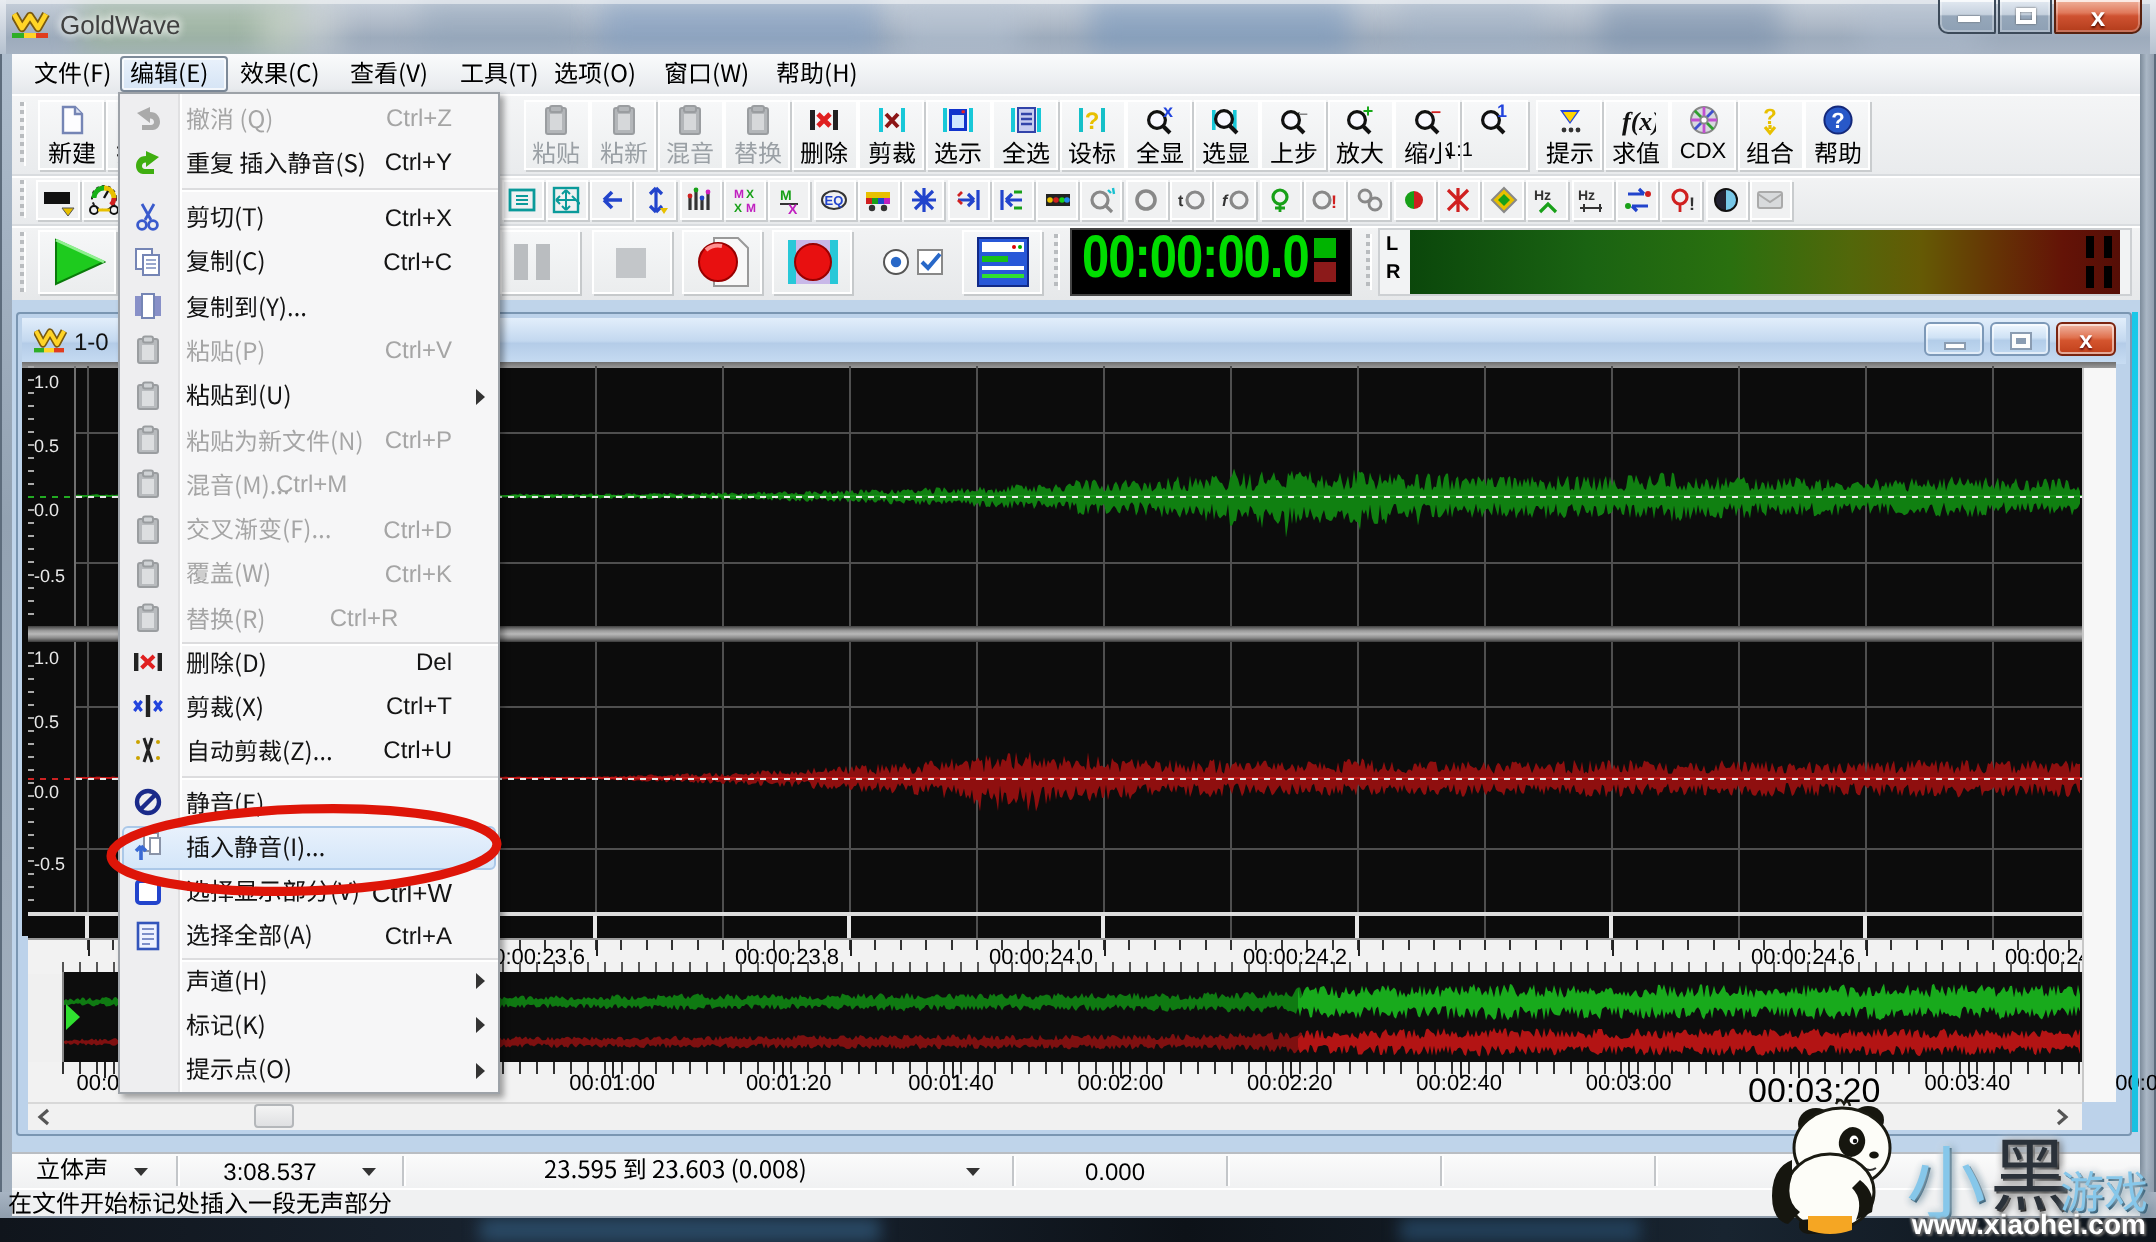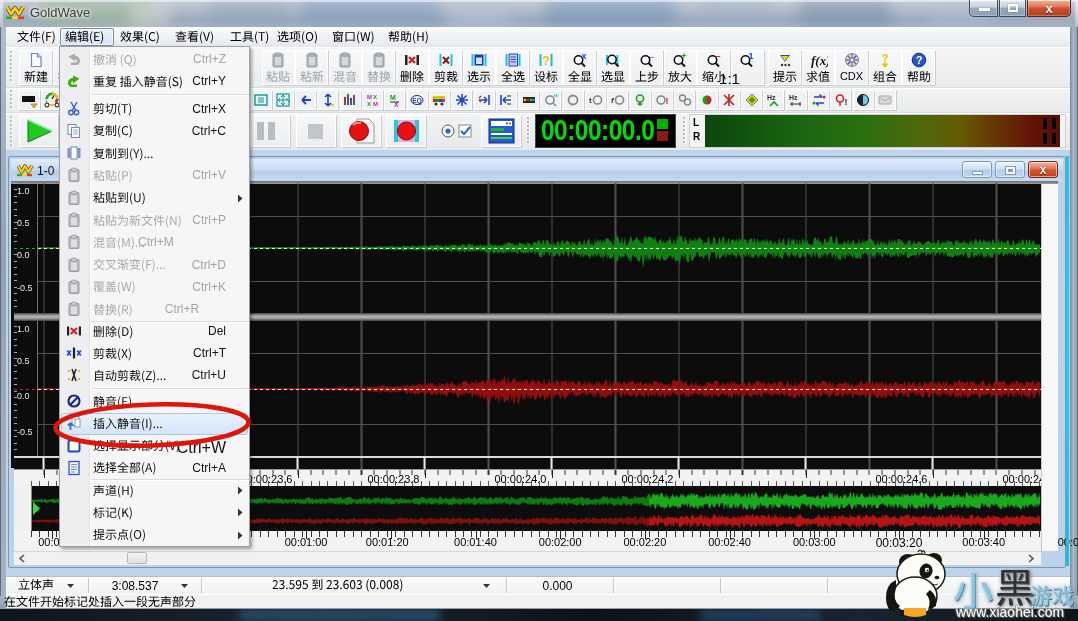--- a/index.html
+++ b/index.html
@@ -211,21 +211,21 @@
   </svg>
 <svg style="position:absolute;left:701.5px;top:69.0px;overflow:visible;" width="26" height="16" viewBox="0 -12 26 16">
     <path d="M0.5 -0.6 0.7 0.2C1.8 -0.2 3 -0.7 4.3 -1.2L4.1 -1.9C2.8 -1.4 1.4 -0.9 0.5 -0.6ZM0.8 -5.1C0.9 -5.1 1.2 -5.2 2.5 -5.4C2 -4.6 1.6 -4 1.4 -3.7C1.1 -3.3 0.8 -3 0.6 -3C0.7 -2.7 0.8 -2.4 0.8 -2.2C1 -2.3 1.4 -2.4 3.8 -3L3.8 -3.5V-3.8L2 -3.4C2.8 -4.5 3.6 -5.7 4.3 -7L3.6 -7.4C3.4 -7 3.2 -6.6 3 -6.2L1.6 -6C2.3 -7.1 3 -8.4 3.5 -9.7L2.7 -10C2.3 -8.6 1.4 -7 1.1 -6.6C0.9 -6.2 0.7 -5.9 0.5 -5.9C0.6 -5.7 0.7 -5.3 0.8 -5.1ZM5.7 -7.3C5.4 -6.1 4.7 -4.5 3.8 -3.5C3.9 -3.3 4.2 -3.1 4.3 -2.9C4.5 -3.2 4.8 -3.5 5 -3.9V1H5.8V-5.4C6.1 -6 6.3 -6.6 6.5 -7.1ZM6.7 -4.8V0.9H7.5V0.4H10.2V0.9H11.1V-4.8H8.9L9.2 -6.1H11.2V-6.8H6.6V-6.1H8.3C8.3 -5.7 8.2 -5.2 8.1 -4.8ZM7.1 -9.9C7.2 -9.6 7.4 -9.2 7.6 -8.9H4.4V-7H5.3V-8.2H10.5V-7.1H11.4V-8.9H8.5C8.3 -9.3 8.1 -9.7 7.8 -10.1ZM7.5 -1.9H10.2V-0.3H7.5ZM7.5 -2.7V-4.1H10.2V-2.7Z M17.6 -9.9V-0.3C17.6 -0 17.5 0 17.2 0C17 0 16.1 0.1 15.2 0C15.4 0.3 15.6 0.7 15.6 1C16.7 1 17.5 0.9 17.9 0.8C18.4 0.6 18.5 0.4 18.5 -0.3V-9.9ZM20.5 -6.9C21.5 -5.1 22.5 -2.9 22.7 -1.5L23.7 -1.8C23.4 -3.3 22.4 -5.5 21.3 -7.2ZM14.4 -7.1C14.1 -5.5 13.5 -3.4 12.4 -2.1C12.6 -2 13 -1.8 13.2 -1.7C14.3 -3 15 -5.2 15.4 -6.9Z" fill="#000"></path>
   </svg>
 <div style="position:absolute;left:730.5px;top:50px;width:33px;height:35px;background:linear-gradient(180deg,#f7f8f9,#eceeef);border:1px solid #fff;box-shadow:1px 1px 0 #c9ccce"></div>
 <svg style="position:absolute;left:739.0px;top:52px" width="16" height="16" viewBox="0 0 16 16">
     <circle cx="6.5" cy="8" r="4.2" fill="#f8f8ff" stroke="#111" stroke-width="1.6"></circle>
     <path d="M9.5 11 L13 14.5" stroke="#111" stroke-width="2"></path>
     <text x="12" y="6.5" font-size="9" font-weight="bold" fill="#2244dd" text-anchor="middle" font-family="Liberation Sans">1</text>
   </svg>
-<div class="t" style="left:711px;top:70px;width:37px;text-align:center;font-size:15px;color:#000">1:1</div>
+<div class="t" style="left:711px;top:70px;width:37px;text-align:center;font-size:10px;color:#000">1:1</div>
 <div style="position:absolute;left:768px;top:50px;width:33px;height:35px;background:linear-gradient(180deg,#f7f8f9,#eceeef);border:1px solid #fff;box-shadow:1px 1px 0 #c9ccce"></div>
 <svg style="position:absolute;left:776.5px;top:52px" width="16" height="16" viewBox="0 0 16 16">
     <path d="M3 3 h10 l-5 7 z" fill="#2244dd"></path>
     <path d="M4.5 4 h7 l-3.5 5 z" fill="#ffd400"></path>
     <circle cx="5" cy="13" r="1.2" fill="#333"></circle>
     <circle cx="8.5" cy="13" r="1.2" fill="#333"></circle>
     <circle cx="12" cy="13" r="1.2" fill="#333"></circle>
   </svg>
 <svg style="position:absolute;left:772.5px;top:69.0px;overflow:visible;" width="26" height="16" viewBox="0 -12 26 16">
     <path d="M5.7 -7.4H9.7V-6.5H5.7ZM5.7 -9H9.7V-8.1H5.7ZM4.9 -9.7V-5.8H10.6V-9.7ZM5.1 -3.6C5 -1.8 4.4 -0.4 3.3 0.4C3.5 0.5 3.9 0.8 4 1C4.7 0.4 5.1 -0.3 5.5 -1.2C6.3 0.4 7.5 0.8 9.3 0.8H11.4C11.4 0.5 11.5 0.2 11.7 -0C11.2 -0 9.6 -0 9.3 -0C8.9 -0 8.5 -0 8.2 -0.1V-2H10.7V-2.7H8.2V-4.1H11.3V-4.9H4.4V-4.1H7.3V-0.3C6.6 -0.6 6.1 -1.2 5.7 -2.2C5.8 -2.6 5.9 -3 6 -3.5ZM2 -10.1V-7.7H0.5V-6.8H2V-4.2C1.4 -4 0.8 -3.8 0.3 -3.7L0.6 -2.8L2 -3.3V-0.2C2 0 1.9 0 1.8 0C1.6 0.1 1.2 0.1 0.6 0C0.7 0.3 0.9 0.7 0.9 0.9C1.6 0.9 2.1 0.9 2.4 0.7C2.7 0.6 2.8 0.3 2.8 -0.2V-3.6L4.1 -4L4 -4.8L2.8 -4.4V-6.8H4.1V-7.7H2.8V-10.1Z M14.8 -4.2C14.3 -2.9 13.4 -1.5 12.4 -0.7C12.6 -0.6 13.1 -0.3 13.2 -0.1C14.2 -1.1 15.1 -2.5 15.7 -4ZM20.2 -3.8C21.1 -2.7 22 -1.1 22.3 -0.1L23.2 -0.5C22.8 -1.5 21.9 -3.1 21 -4.2ZM13.8 -9.2V-8.3H22.2V-9.2ZM12.7 -6.3V-5.4H17.5V-0.2C17.5 -0 17.5 0 17.2 0C17 0 16.2 0 15.4 0C15.6 0.3 15.7 0.7 15.7 0.9C16.8 0.9 17.5 0.9 17.9 0.8C18.4 0.6 18.5 0.4 18.5 -0.2V-5.4H23.3V-6.3Z" fill="#000"></path>
@@ -577,33 +577,33 @@
     <polygon points="649,33.3 650,32.2 651,31.3 652,33.2 653,29.6 654,29.1 655,31.9 656,30.0 657,33.6 658,29.6 659,29.0 660,33.2 661,28.9 662,32.9 663,33.4 664,31.9 665,32.1 666,32.8 667,30.0 668,30.8 669,30.7 670,32.0 671,31.6 672,31.5 673,31.2 674,31.4 675,33.1 676,30.3 677,32.1 678,32.6 679,33.5 680,30.1 681,31.1 682,29.2 683,30.9 684,32.4 685,29.9 686,29.2 687,30.5 688,30.2 689,32.3 690,33.4 691,30.5 692,29.5 693,28.5 694,31.2 695,31.9 696,31.6 697,29.8 698,32.4 699,30.4 700,28.7 701,29.2 702,28.4 703,33.5 704,29.7 705,29.4 706,32.9 707,28.4 708,32.3 709,31.1 710,33.5 711,32.1 712,32.8 713,28.7 714,28.2 715,29.4 716,30.3 717,30.7 718,32.5 719,28.1 720,31.7 721,30.7 722,28.0 723,31.4 724,30.6 725,32.5 726,29.4 727,31.3 728,29.9 729,32.7 730,32.3 731,32.9 732,32.2 733,31.6 734,28.9 735,32.5 736,30.7 737,32.7 738,29.1 739,32.0 740,31.7 741,29.5 742,30.8 743,28.9 744,32.9 745,28.8 746,30.1 747,27.7 748,30.3 749,30.6 750,28.2 751,31.1 752,28.4 753,28.1 754,32.8 755,29.9 756,29.2 757,30.0 758,30.1 759,30.3 760,33.0 761,28.6 762,29.6 763,29.6 764,29.5 765,29.9 766,31.1 767,32.4 768,28.2 769,28.7 770,31.2 771,33.0 772,27.9 773,32.5 774,31.0 775,28.0 776,29.9 777,30.4 778,32.8 779,29.4 780,32.8 781,28.8 782,32.7 783,29.8 784,31.2 785,32.7 786,29.4 787,32.4 788,32.3 789,29.5 790,30.5 791,30.7 792,31.1 793,33.3 794,31.3 795,31.2 796,33.2 797,28.4 798,31.1 799,28.5 800,28.5 801,28.5 802,31.8 803,30.9 804,32.1 805,33.1 806,32.1 807,33.2 808,31.4 809,32.3 810,33.2 811,33.5 812,33.1 813,33.1 814,33.0 815,32.4 816,30.0 817,32.3 818,28.7 819,28.3 820,31.1 821,32.4 822,31.2 823,32.3 824,29.4 825,30.0 826,32.6 827,30.1 828,29.1 829,32.6 830,33.4 831,32.9 832,28.7 833,32.8 834,29.4 835,30.8 836,29.0 837,33.4 838,30.4 839,30.0 840,30.7 841,30.2 842,28.9 843,28.9 844,31.0 845,31.6 846,30.8 847,31.7 848,31.1 849,33.0 850,28.1 851,30.1 852,31.2 853,29.8 854,31.8 855,30.5 856,32.1 857,29.7 858,29.2 859,29.4 860,28.4 861,32.6 862,32.4 863,29.5 864,32.3 865,29.5 866,28.4 867,28.4 868,30.5 869,31.3 870,30.0 871,31.8 872,29.3 873,28.4 874,30.7 875,28.9 876,31.6 877,31.6 878,32.0 879,31.5 880,30.9 881,32.3 882,28.8 883,29.1 884,32.6 885,28.3 886,29.3 887,29.3 888,30.0 889,31.1 890,32.3 891,31.7 892,31.6 893,30.1 894,31.3 895,29.0 896,32.5 897,32.4 898,31.9 899,33.3 900,31.2 901,28.6 902,31.0 903,30.2 904,30.4 905,29.5 906,29.2 907,28.2 908,29.5 909,28.3 910,31.4 911,32.5 912,30.7 913,29.8 914,30.2 915,30.7 916,31.2 917,30.2 918,32.2 919,29.6 920,33.3 921,31.1 922,30.6 923,30.2 924,30.6 925,28.2 926,32.3 927,29.0 928,32.6 929,29.9 930,30.4 931,29.5 932,31.5 933,32.2 934,29.9 935,31.1 936,32.9 937,28.5 938,32.1 939,28.3 940,30.6 941,32.3 942,29.0 943,28.2 944,32.5 945,31.6 946,31.2 947,29.8 948,29.9 949,32.3 950,29.2 951,28.6 952,28.5 953,32.0 954,30.5 955,28.3 956,33.1 957,29.9 958,29.4 959,28.7 960,32.4 961,33.0 962,29.0 963,31.9 964,31.0 965,33.1 966,32.6 967,31.9 968,33.0 969,31.8 970,29.2 971,29.1 972,28.2 973,29.7 974,33.2 975,30.5 976,31.8 977,30.1 978,28.7 979,31.2 980,32.1 981,30.6 982,32.6 983,31.8 984,33.2 985,30.0 986,32.7 987,31.2 988,28.5 989,30.1 990,31.8 991,30.1 992,32.5 993,29.3 994,29.2 995,30.9 996,29.7 997,31.5 998,29.9 999,31.7 1000,31.7 1001,33.4 1002,29.7 1003,33.4 1004,30.1 1005,32.4 1006,29.3 1007,30.0 1008,30.5 1009,31.5 1010,31.7 1011,29.3 1012,33.4 1013,29.2 1014,32.5 1015,31.4 1016,30.3 1017,29.5 1018,30.7 1019,32.3 1020,32.4 1021,29.0 1022,29.7 1023,29.3 1024,30.3 1025,30.4 1026,30.3 1027,31.6 1028,30.8 1029,30.9 1030,29.3 1031,31.0 1032,30.9 1033,31.0 1034,30.8 1035,31.5 1036,33.1 1037,30.2 1038,28.7 1039,31.9 1040,28.5 1040,41.0 1039,37.8 1038,37.5 1037,36.5 1036,38.4 1035,37.1 1034,37.6 1033,36.6 1032,38.3 1031,38.8 1030,38.9 1029,38.2 1028,38.7 1027,37.9 1026,37.7 1025,41.0 1024,39.7 1023,38.0 1022,38.3 1021,37.6 1020,41.2 1019,37.8 1018,41.6 1017,40.9 1016,37.2 1015,39.4 1014,36.8 1013,39.6 1012,37.6 1011,38.1 1010,36.9 1009,37.7 1008,38.2 1007,40.0 1006,39.1 1005,41.1 1004,38.3 1003,38.9 1002,38.8 1001,36.5 1000,38.9 999,37.8 998,37.5 997,41.1 996,38.5 995,41.1 994,37.6 993,39.9 992,40.9 991,37.9 990,41.4 989,37.1 988,39.8 987,41.4 986,40.6 985,41.7 984,39.8 983,41.8 982,37.1 981,41.5 980,37.4 979,39.9 978,36.6 977,37.2 976,40.5 975,37.5 974,40.1 973,37.3 972,37.9 971,41.8 970,39.2 969,38.0 968,38.4 967,39.6 966,37.4 965,40.0 964,37.2 963,40.5 962,37.3 961,40.1 960,42.0 959,41.9 958,40.9 957,38.5 956,39.0 955,37.1 954,41.2 953,37.1 952,40.4 951,41.8 950,38.7 949,37.4 948,37.0 947,41.2 946,41.4 945,39.5 944,38.7 943,39.5 942,39.8 941,40.3 940,42.2 939,38.3 938,40.9 937,40.7 936,41.0 935,37.8 934,41.3 933,41.7 932,37.4 931,37.1 930,39.9 929,38.9 928,39.7 927,37.7 926,40.0 925,41.0 924,38.6 923,38.1 922,41.0 921,36.9 920,41.8 919,37.8 918,40.8 917,37.0 916,36.7 915,36.6 914,38.2 913,40.4 912,38.5 911,40.8 910,39.8 909,39.4 908,40.1 907,40.4 906,40.6 905,41.7 904,41.4 903,38.8 902,38.0 901,41.4 900,39.7 899,38.7 898,37.2 897,37.4 896,38.7 895,37.1 894,40.2 893,38.2 892,40.4 891,37.0 890,40.3 889,39.4 888,37.3 887,41.4 886,39.9 885,39.0 884,41.1 883,39.4 882,41.5 881,41.9 880,41.1 879,41.5 878,40.1 877,36.9 876,37.1 875,38.9 874,39.6 873,40.2 872,36.6 871,39.4 870,38.1 869,39.3 868,38.3 867,41.9 866,40.5 865,36.8 864,38.9 863,39.8 862,41.2 861,38.0 860,41.8 859,41.6 858,38.2 857,41.8 856,40.8 855,37.6 854,41.0 853,38.0 852,37.6 851,41.3 850,40.9 849,39.9 848,39.7 847,39.3 846,37.2 845,38.9 844,37.9 843,38.0 842,36.7 841,41.0 840,39.7 839,39.9 838,39.0 837,40.1 836,38.8 835,41.1 834,36.6 833,40.1 832,37.1 831,39.9 830,41.7 829,40.9 828,37.8 827,41.9 826,39.4 825,36.8 824,40.2 823,40.4 822,41.7 821,39.0 820,38.3 819,40.4 818,41.2 817,36.6 816,38.5 815,37.8 814,37.4 813,38.0 812,37.5 811,40.1 810,38.4 809,36.7 808,41.7 807,37.3 806,41.0 805,36.7 804,38.4 803,40.2 802,37.2 801,40.5 800,40.5 799,41.5 798,40.9 797,40.2 796,40.0 795,39.2 794,37.0 793,38.0 792,37.5 791,40.3 790,37.0 789,37.8 788,37.8 787,39.0 786,37.2 785,37.7 784,37.1 783,38.5 782,39.6 781,38.4 780,40.6 779,38.0 778,41.1 777,41.7 776,39.0 775,37.6 774,39.6 773,37.3 772,40.0 771,37.5 770,40.8 769,40.5 768,37.0 767,40.1 766,40.4 765,38.6 764,37.0 763,41.5 762,40.1 761,38.2 760,40.1 759,38.2 758,36.7 757,40.4 756,40.2 755,41.1 754,38.6 753,38.6 752,40.8 751,41.6 750,39.5 749,36.7 748,39.5 747,38.4 746,37.0 745,40.1 744,42.1 743,39.0 742,37.5 741,36.6 740,42.3 739,41.8 738,39.1 737,39.6 736,39.6 735,39.8 734,38.1 733,42.0 732,41.3 731,38.8 730,37.7 729,38.1 728,39.5 727,39.2 726,41.7 725,37.0 724,40.7 723,36.7 722,40.0 721,37.6 720,40.5 719,37.9 718,41.9 717,36.9 716,41.9 715,36.9 714,41.2 713,39.2 712,37.0 711,39.5 710,41.0 709,41.4 708,38.9 707,41.7 706,38.2 705,38.5 704,40.1 703,41.2 702,37.5 701,36.7 700,38.5 699,39.0 698,40.6 697,41.6 696,36.9 695,37.3 694,36.9 693,41.3 692,38.1 691,41.5 690,41.4 689,36.5 688,37.2 687,40.7 686,39.1 685,37.4 684,38.4 683,39.0 682,39.6 681,41.3 680,41.2 679,41.2 678,36.6 677,38.3 676,36.7 675,36.7 674,39.9 673,40.5 672,36.7 671,41.3 670,37.6 669,37.5 668,40.2 667,39.2 666,40.4 665,40.9 664,37.2 663,36.6 662,36.5 661,36.9 660,37.0 659,37.3 658,40.4 657,39.9 656,37.0 655,36.4 654,40.6 653,38.8 652,38.8 651,39.8 650,40.6 649,37.3" fill="#b31414"></polygon>
     <path d="M33 16 L40 22.5 L33 29 Z" fill="#30e030"></path>
   </svg>
 <div style="position:absolute;left:14px;top:531px;width:1027px;height:20px;background:#f2f2f2"></div>
 <div style="position:absolute;left:31px;top:531px;width:1010px;height:6px;background:repeating-linear-gradient(90deg,#333 0 1px,transparent 1px 8.47px)"></div>
 <div style="position:absolute;left:52.0px;top:531px;width:1px;height:8px;background:#222"></div>
 <div class="t" style="left:27.0px;top:536px;width:50px;text-align:center;font-size:11px;color:#000">00:00</div>
 <div style="position:absolute;left:306.1px;top:531px;width:1px;height:8px;background:#222"></div>
 <div class="t" style="left:281.1px;top:536px;width:50px;text-align:center;font-size:11px;color:#000">00:01:00</div>
 <div style="position:absolute;left:390.8px;top:531px;width:1px;height:8px;background:#222"></div>
-<div class="t" style="left:365.8px;top:536px;width:50px;text-align:left;font-size:11px;color:#000">00:01:20</div>
+<div class="t" style="left:365.8px;top:536px;width:50px;text-align:right;font-size:11px;color:#000">00:01:20</div>
 <div style="position:absolute;left:475.5px;top:531px;width:1px;height:8px;background:#222"></div>
 <div class="t" style="left:450.5px;top:536px;width:50px;text-align:center;font-size:11px;color:#000">00:01:40</div>
 <div style="position:absolute;left:560.2px;top:531px;width:1px;height:8px;background:#222"></div>
 <div class="t" style="left:535.2px;top:536px;width:50px;text-align:center;font-size:11px;color:#000">00:02:00</div>
 <div style="position:absolute;left:644.9px;top:531px;width:1px;height:8px;background:#222"></div>
 <div class="t" style="left:619.9px;top:536px;width:50px;text-align:center;font-size:11px;color:#000">00:02:20</div>
 <div style="position:absolute;left:729.6px;top:531px;width:1px;height:8px;background:#222"></div>
 <div class="t" style="left:704.6px;top:536px;width:50px;text-align:center;font-size:11px;color:#000">00:02:40</div>
 <div style="position:absolute;left:814.3000000000001px;top:531px;width:1px;height:8px;background:#222"></div>
 <div class="t" style="left:789.3px;top:536px;width:50px;text-align:center;font-size:11px;color:#000">00:03:00</div>
 <div style="position:absolute;left:899.0px;top:531px;width:1px;height:8px;background:#222"></div>
-<div class="t" style="left:874.0px;top:536px;width:50px;text-align:center;font-size:12px;color:#000">00:03:20</div>
+<div class="t" style="left:874.0px;top:536px;width:50px;text-align:center;font-size:17px;color:#000">00:03:20</div>
 <div style="position:absolute;left:983.7px;top:531px;width:1px;height:8px;background:#222"></div>
 <div class="t" style="left:958.7px;top:536px;width:50px;text-align:center;font-size:11px;color:#000">00:03:40</div>
 <div style="position:absolute;left:1068.4px;top:531px;width:1px;height:8px;background:#222"></div>
 <div class="t" style="left:1043.4px;top:536px;width:50px;text-align:center;font-size:11px;color:#000">00:0</div>
 <div style="position:absolute;left:14px;top:551px;width:1027px;height:14px;background:#f1f1f1;border-top:1px solid #d8d8d8"></div>
 <svg style="position:absolute;left:18px;top:554px" width="8" height="9" viewBox="0 0 8 9">
     <path d="M6 1 L2 4.5 L6 8" fill="none" stroke="#555" stroke-width="1.6"></path>
   </svg>
 <svg style="position:absolute;left:1027px;top:554px" width="8" height="9" viewBox="0 0 8 9">
     <path d="M2 1 L6 4.5 L2 8" fill="none" stroke="#555" stroke-width="1.6"></path>
@@ -791,21 +791,21 @@
     <path d="M8.8 -2.9V-2.1H10.2V-0.5H8.3V-6.4H11.4V-7.2H8.3V-8.8C9.2 -8.9 10.1 -9.1 10.8 -9.3L10.3 -10C9 -9.6 6.7 -9.3 4.8 -9.2C4.9 -9 5 -8.7 5.1 -8.5C5.8 -8.5 6.7 -8.6 7.5 -8.7V-7.2H4.4V-6.4H7.5V-0.5H5.5V-2.1H7V-2.9H5.5V-4.4C6 -4.5 6.6 -4.7 7 -4.9L6.6 -5.6C6.1 -5.4 5.4 -5.1 4.7 -4.9V0.9H5.5V0.4H10.2V1H11V-5.2H8.8V-4.4H10.2V-2.9ZM1.9 -10.1V-7.7H0.6V-6.8H1.9V-4.1L0.4 -3.7L0.7 -2.8L1.9 -3.2V-0.1C1.9 0 1.9 0.1 1.8 0.1C1.6 0.1 1.3 0.1 0.9 0.1C1 0.3 1.1 0.7 1.1 0.9C1.8 0.9 2.2 0.9 2.4 0.7C2.7 0.6 2.8 0.4 2.8 -0.1V-3.5L4.1 -3.9L4 -4.7L2.8 -4.3V-6.8H3.9V-7.7H2.8V-10.1Z M15.5 -9.1C16.3 -8.5 16.9 -7.8 17.5 -7.1C16.7 -3.7 15.2 -1.2 12.5 0.2C12.7 0.3 13.2 0.7 13.3 0.9C15.8 -0.5 17.3 -2.7 18.2 -5.9C19.5 -3.5 20.4 -0.7 23.1 0.8C23.2 0.6 23.4 0.1 23.6 -0.2C19.6 -2.6 19.9 -7.1 16.1 -9.8Z M26.7 -10.1V-9H24.7V-8.3H26.7V-7.6H24.9V-7H26.7V-6.2H24.5V-5.5H29.8V-6.2H27.6V-7H29.4V-7.6H27.6V-8.3H29.7V-9H27.6V-10.1ZM31.5 -8.2H33.1C32.9 -7.8 32.5 -7.3 32.2 -6.9H30.5C30.8 -7.3 31.2 -7.7 31.5 -8.2ZM31.4 -10.1C31 -8.9 30.3 -7.8 29.5 -7C29.6 -6.9 30 -6.6 30.1 -6.5L30.2 -6.6V-6.1H31.8V-4.8H29.6V-4.1H31.8V-2.7H30.1V-1.9H31.8V-0.1C31.8 0.1 31.8 0.1 31.6 0.1C31.4 0.1 30.9 0.1 30.3 0.1C30.4 0.4 30.5 0.7 30.6 0.9C31.4 0.9 31.9 0.9 32.2 0.8C32.6 0.7 32.7 0.4 32.7 -0.1V-1.9H34.1V-1.5H34.9V-4.1H35.6V-4.8H34.9V-6.9H33.1C33.5 -7.4 34 -8.1 34.2 -8.6L33.7 -9L33.6 -9H31.8C32 -9.3 32.1 -9.6 32.2 -9.9ZM34.1 -2.7H32.7V-4.1H34.1ZM34.1 -4.8H32.7V-6.1H34.1ZM26 -2.6H28.4V-1.8H26ZM26 -3.3V-4.1H28.4V-3.3ZM25.2 -4.8V1H26V-1.1H28.4V0C28.4 0.2 28.4 0.2 28.2 0.2C28.1 0.2 27.6 0.2 27.1 0.2C27.2 0.4 27.3 0.7 27.4 1C28.1 1 28.5 0.9 28.8 0.8C29.1 0.7 29.2 0.5 29.2 0.1V-4.8Z M41.2 -10C41.4 -9.7 41.6 -9.3 41.7 -9H37.3V-8.2H46.8V-9H42.7C42.6 -9.4 42.4 -9.8 42.1 -10.2ZM39 -7.9C39.3 -7.4 39.6 -6.7 39.7 -6.2H36.7V-5.4H47.4V-6.2H44.3C44.6 -6.7 44.9 -7.3 45.2 -7.9L44.2 -8.1C44 -7.6 43.7 -6.7 43.4 -6.2H40.2L40.6 -6.3C40.5 -6.8 40.2 -7.5 39.8 -8.1ZM39.2 -1.6H44.9V-0.3H39.2ZM39.2 -2.3V-3.5H44.9V-2.3ZM38.3 -4.3V1H39.2V0.5H44.9V0.9H45.8V-4.3Z M50.9 2.4 51.5 2.1C50.5 0.3 50 -1.7 50 -3.7C50 -5.8 50.5 -7.8 51.5 -9.5L50.9 -9.8C49.8 -8 49.1 -6.1 49.1 -3.7C49.1 -1.4 49.8 0.6 50.9 2.4Z M53.3 0H54.4V-8.8H53.3Z M56.8 2.4C57.9 0.6 58.5 -1.4 58.5 -3.7C58.5 -6.1 57.9 -8 56.8 -9.8L56.1 -9.5C57.1 -7.8 57.6 -5.8 57.6 -3.7C57.6 -1.7 57.1 0.3 56.1 2.1Z M61.3 0.2C61.7 0.2 62.1 -0.2 62.1 -0.7C62.1 -1.2 61.7 -1.5 61.3 -1.5C60.9 -1.5 60.5 -1.2 60.5 -0.7C60.5 -0.2 60.9 0.2 61.3 0.2Z M64.6 0.2C65.1 0.2 65.4 -0.2 65.4 -0.7C65.4 -1.2 65.1 -1.5 64.6 -1.5C64.2 -1.5 63.8 -1.2 63.8 -0.7C63.8 -0.2 64.2 0.2 64.6 0.2Z M68 0.2C68.4 0.2 68.8 -0.2 68.8 -0.7C68.8 -1.2 68.4 -1.5 68 -1.5C67.5 -1.5 67.2 -1.2 67.2 -0.7C67.2 -0.2 67.5 0.2 68 0.2Z" fill="#141414"></path>
   </svg>
 <svg style="position:absolute;left:65.5px;top:415.3px" width="16" height="16" viewBox="0 0 16 16">
     <rect x="6" y="1.5" width="7" height="9" fill="#fff" stroke="#8a94a8"></rect>
     <rect x="9" y="4" width="5" height="8" fill="#fff" stroke="#8a94a8"></rect>
     <path d="M4.5 15 V8 M4.5 8 L2 10.5 M4.5 8 L7 10.5" stroke="#3a6ad4" stroke-width="1.8" fill="none"></path>
   </svg>
 <svg style="position:absolute;left:93.0px;top:438.1px;overflow:visible;" width="89" height="16" viewBox="0 -12 89 16">
     <path d="M0.7 -9.2C1.4 -8.6 2.2 -7.8 2.6 -7.2L3.3 -7.7C3 -8.3 2.1 -9.1 1.4 -9.7ZM5.4 -9.7C5.1 -8.7 4.6 -7.6 3.9 -6.9C4.1 -6.8 4.5 -6.5 4.7 -6.4C5 -6.7 5.2 -7.2 5.5 -7.6H7.2V-5.9H3.8V-5.1H6C5.8 -3.5 5.3 -2.4 3.5 -1.7C3.7 -1.6 4 -1.2 4.1 -1C6.1 -1.8 6.7 -3.2 6.9 -5.1H8.1V-2.3C8.1 -1.4 8.4 -1.1 9.3 -1.1C9.4 -1.1 10.2 -1.1 10.4 -1.1C11.2 -1.1 11.4 -1.5 11.5 -3C11.3 -3.1 10.9 -3.2 10.7 -3.4C10.7 -2.1 10.6 -2 10.3 -2C10.2 -2 9.5 -2 9.4 -2C9.1 -2 9 -2 9 -2.3V-5.1H11.4V-5.9H8.1V-7.6H10.9V-8.4H8.1V-10H7.2V-8.4H5.8C6 -8.8 6.1 -9.2 6.2 -9.5ZM3 -5.5H0.7V-4.6H2.1V-1C1.6 -0.8 1.1 -0.3 0.5 0.2L1.1 1C1.8 0.2 2.5 -0.4 2.9 -0.4C3.2 -0.4 3.6 -0.1 4 0.2C4.8 0.7 5.8 0.8 7.2 0.8C8.4 0.8 10.4 0.8 11.3 0.7C11.4 0.4 11.5 -0 11.6 -0.2C10.4 -0.1 8.6 -0 7.2 -0C5.9 -0 4.9 -0.1 4.2 -0.6C3.6 -0.9 3.3 -1.2 3 -1.2Z M14.1 -10.1V-7.7H12.6V-6.8H14.1V-4.3C13.5 -4.1 12.9 -3.9 12.4 -3.8L12.7 -2.9L14.1 -3.4V-0.1C14.1 0 14.1 0.1 13.9 0.1C13.8 0.1 13.3 0.1 12.8 0.1C12.9 0.3 13 0.7 13.1 0.9C13.8 0.9 14.3 0.9 14.6 0.7C14.9 0.6 15 0.3 15 -0.1V-3.7L16.4 -4.1L16.3 -4.9L15 -4.5V-6.8H16.4V-7.7H15V-10.1ZM21.6 -8.6C21.2 -8 20.6 -7.5 19.9 -7C19.3 -7.5 18.8 -8 18.4 -8.6ZM16.8 -9.4V-8.6H17.5C18 -7.8 18.6 -7.1 19.2 -6.5C18.3 -6 17.3 -5.5 16.2 -5.3C16.4 -5.1 16.6 -4.8 16.7 -4.6C17.8 -4.9 18.9 -5.4 19.9 -6C20.9 -5.4 21.9 -4.9 23.1 -4.5C23.3 -4.8 23.5 -5.1 23.7 -5.3C22.6 -5.5 21.5 -6 20.6 -6.5C21.6 -7.2 22.4 -8.1 22.9 -9.2L22.4 -9.5L22.2 -9.4ZM19.4 -4.9V-3.9H17V-3.1H19.4V-1.8H16.4V-1H19.4V1H20.3V-1H23.5V-1.8H20.3V-3.1H22.6V-3.9H20.3V-4.9Z M26.9 -6.8H33.1V-5.6H26.9ZM26.9 -8.8H33.1V-7.5H26.9ZM26.1 -9.5V-4.9H34V-9.5ZM33.8 -4C33.4 -3.2 32.7 -2.2 32.2 -1.5L32.9 -1.2C33.4 -1.8 34.1 -2.8 34.6 -3.6ZM25.5 -3.6C26 -2.8 26.6 -1.7 26.8 -1.1L27.6 -1.5C27.3 -2.1 26.7 -3.1 26.2 -3.9ZM30.9 -4.4V-0.5H29.1V-4.4H28.2V-0.5H24.5V0.4H35.5V-0.5H31.7V-4.4Z M38.8 -4.2C38.3 -2.9 37.4 -1.5 36.4 -0.7C36.6 -0.6 37.1 -0.3 37.2 -0.1C38.2 -1.1 39.1 -2.5 39.7 -4ZM44.2 -3.8C45.1 -2.7 46 -1.1 46.3 -0.1L47.2 -0.5C46.8 -1.5 45.9 -3.1 45 -4.2ZM37.8 -9.2V-8.3H46.2V-9.2ZM36.7 -6.3V-5.4H41.5V-0.2C41.5 -0 41.5 0 41.2 0C41 0 40.2 0 39.4 0C39.6 0.3 39.7 0.7 39.7 0.9C40.8 0.9 41.5 0.9 41.9 0.8C42.4 0.6 42.5 0.4 42.5 -0.2V-5.4H47.3V-6.3Z M49.7 -7.5C50 -6.9 50.3 -6 50.4 -5.5L51.3 -5.7C51.2 -6.3 50.8 -7.1 50.5 -7.7ZM55.5 -9.4V0.9H56.3V-8.6H58.3C57.9 -7.7 57.5 -6.4 57 -5.4C58.1 -4.3 58.4 -3.4 58.4 -2.7C58.4 -2.2 58.3 -1.9 58.1 -1.7C57.9 -1.6 57.8 -1.6 57.6 -1.6C57.3 -1.6 57 -1.6 56.7 -1.6C56.8 -1.4 56.9 -1 56.9 -0.8C57.3 -0.7 57.6 -0.7 57.9 -0.8C58.2 -0.8 58.5 -0.9 58.7 -1C59.1 -1.3 59.2 -1.9 59.2 -2.6C59.2 -3.4 59 -4.4 57.9 -5.5C58.4 -6.6 59 -8 59.4 -9.1L58.8 -9.5L58.6 -9.4ZM51 -9.9C51.1 -9.5 51.3 -9.1 51.5 -8.7H49V-7.8H54.6V-8.7H52.4C52.3 -9.1 52 -9.7 51.8 -10.1ZM53.2 -7.8C53 -7.1 52.6 -6.1 52.3 -5.4H48.6V-4.6H54.9V-5.4H53.2C53.5 -6 53.8 -6.9 54.1 -7.6ZM49.3 -3.5V0.9H50.2V0.3H53.4V0.8H54.3V-3.5ZM50.2 -0.5V-2.7H53.4V-0.5Z M68.1 -9.9 67.2 -9.5C68.1 -7.8 69.5 -5.8 70.8 -4.7C71 -5 71.3 -5.3 71.5 -5.5C70.3 -6.4 68.8 -8.2 68.1 -9.9ZM63.9 -9.8C63.2 -8 62 -6.3 60.5 -5.3C60.7 -5.1 61.1 -4.8 61.3 -4.6C61.6 -4.9 61.9 -5.2 62.2 -5.5V-4.7H64.6C64.3 -2.6 63.6 -0.7 60.8 0.2C61 0.4 61.2 0.8 61.3 1C64.4 -0.1 65.2 -2.3 65.5 -4.7H68.8C68.6 -1.7 68.5 -0.5 68.2 -0.2C68 -0 67.9 -0 67.6 -0C67.4 -0 66.6 -0 65.8 -0.1C66 0.2 66.1 0.5 66.1 0.8C66.9 0.9 67.6 0.9 68 0.8C68.4 0.8 68.7 0.7 69 0.4C69.4 -0.1 69.6 -1.4 69.7 -5.1C69.7 -5.2 69.7 -5.5 69.7 -5.5H62.3C63.3 -6.6 64.2 -8 64.8 -9.6Z M74.9 2.4 75.5 2.1C74.5 0.3 74 -1.7 74 -3.7C74 -5.8 74.5 -7.8 75.5 -9.5L74.9 -9.8C73.8 -8 73.1 -6.1 73.1 -3.7C73.1 -1.4 73.8 0.6 74.9 2.4Z M78.9 0H80.2L83 -8.8H81.8L80.4 -4C80.1 -3 79.9 -2.2 79.6 -1.1H79.5C79.2 -2.2 79 -3 78.7 -4L77.2 -8.8H76.1Z M84.1 2.4C85.2 0.6 85.9 -1.4 85.9 -3.7C85.9 -6.1 85.2 -8 84.1 -9.8L83.5 -9.5C84.5 -7.8 85 -5.8 85 -3.7C85 -1.7 84.5 0.3 83.5 2.1Z" fill="#141414"></path>
   </svg>
-<div class="t" style="left:138px;top:439px;width:88px;text-align:right;font-size:16px;color:#141414">Ctrl+W</div>
+<div class="t" style="left:138px;top:439px;width:88px;text-align:right;font-size:13px;color:#141414">Ctrl+W</div>
 <svg style="position:absolute;left:65.5px;top:437.6px" width="16" height="16" viewBox="0 0 16 16">
     <rect x="2.5" y="2.5" width="11" height="11" rx="1.5" fill="#fff" stroke="#2244cc" stroke-width="2"></rect>
   </svg>
 <svg style="position:absolute;left:93.0px;top:460.4px;overflow:visible;" width="65" height="16" viewBox="0 -12 65 16">
     <path d="M0.7 -9.2C1.4 -8.6 2.2 -7.8 2.6 -7.2L3.3 -7.7C3 -8.3 2.1 -9.1 1.4 -9.7ZM5.4 -9.7C5.1 -8.7 4.6 -7.6 3.9 -6.9C4.1 -6.8 4.5 -6.5 4.7 -6.4C5 -6.7 5.2 -7.2 5.5 -7.6H7.2V-5.9H3.8V-5.1H6C5.8 -3.5 5.3 -2.4 3.5 -1.7C3.7 -1.6 4 -1.2 4.1 -1C6.1 -1.8 6.7 -3.2 6.9 -5.1H8.1V-2.3C8.1 -1.4 8.4 -1.1 9.3 -1.1C9.4 -1.1 10.2 -1.1 10.4 -1.1C11.2 -1.1 11.4 -1.5 11.5 -3C11.3 -3.1 10.9 -3.2 10.7 -3.4C10.7 -2.1 10.6 -2 10.3 -2C10.2 -2 9.5 -2 9.4 -2C9.1 -2 9 -2 9 -2.3V-5.1H11.4V-5.9H8.1V-7.6H10.9V-8.4H8.1V-10H7.2V-8.4H5.8C6 -8.8 6.1 -9.2 6.2 -9.5ZM3 -5.5H0.7V-4.6H2.1V-1C1.6 -0.8 1.1 -0.3 0.5 0.2L1.1 1C1.8 0.2 2.5 -0.4 2.9 -0.4C3.2 -0.4 3.6 -0.1 4 0.2C4.8 0.7 5.8 0.8 7.2 0.8C8.4 0.8 10.4 0.8 11.3 0.7C11.4 0.4 11.5 -0 11.6 -0.2C10.4 -0.1 8.6 -0 7.2 -0C5.9 -0 4.9 -0.1 4.2 -0.6C3.6 -0.9 3.3 -1.2 3 -1.2Z M14.1 -10.1V-7.7H12.6V-6.8H14.1V-4.3C13.5 -4.1 12.9 -3.9 12.4 -3.8L12.7 -2.9L14.1 -3.4V-0.1C14.1 0 14.1 0.1 13.9 0.1C13.8 0.1 13.3 0.1 12.8 0.1C12.9 0.3 13 0.7 13.1 0.9C13.8 0.9 14.3 0.9 14.6 0.7C14.9 0.6 15 0.3 15 -0.1V-3.7L16.4 -4.1L16.3 -4.9L15 -4.5V-6.8H16.4V-7.7H15V-10.1ZM21.6 -8.6C21.2 -8 20.6 -7.5 19.9 -7C19.3 -7.5 18.8 -8 18.4 -8.6ZM16.8 -9.4V-8.6H17.5C18 -7.8 18.6 -7.1 19.2 -6.5C18.3 -6 17.3 -5.5 16.2 -5.3C16.4 -5.1 16.6 -4.8 16.7 -4.6C17.8 -4.9 18.9 -5.4 19.9 -6C20.9 -5.4 21.9 -4.9 23.1 -4.5C23.3 -4.8 23.5 -5.1 23.7 -5.3C22.6 -5.5 21.5 -6 20.6 -6.5C21.6 -7.2 22.4 -8.1 22.9 -9.2L22.4 -9.5L22.2 -9.4ZM19.4 -4.9V-3.9H17V-3.1H19.4V-1.8H16.4V-1H19.4V1H20.3V-1H23.5V-1.8H20.3V-3.1H22.6V-3.9H20.3V-4.9Z M29.9 -10.2C28.7 -8.3 26.5 -6.5 24.3 -5.5C24.5 -5.4 24.8 -5.1 24.9 -4.8C25.4 -5.1 25.9 -5.3 26.4 -5.6V-4.8H29.5V-3H26.4V-2.2H29.5V-0.2H24.9V0.6H35.1V-0.2H30.5V-2.2H33.7V-3H30.5V-4.8H33.7V-5.6C34.2 -5.3 34.6 -5 35.1 -4.8C35.2 -5 35.5 -5.3 35.7 -5.5C33.8 -6.6 32 -7.8 30.5 -9.5L30.7 -9.8ZM26.4 -5.7C27.8 -6.5 29 -7.6 30 -8.9C31.1 -7.6 32.4 -6.6 33.7 -5.7Z M37.7 -7.5C38 -6.9 38.3 -6 38.4 -5.5L39.3 -5.7C39.2 -6.3 38.8 -7.1 38.5 -7.7ZM43.5 -9.4V0.9H44.3V-8.6H46.3C45.9 -7.7 45.5 -6.4 45 -5.4C46.1 -4.3 46.4 -3.4 46.4 -2.7C46.4 -2.2 46.3 -1.9 46.1 -1.7C45.9 -1.6 45.8 -1.6 45.6 -1.6C45.3 -1.6 45 -1.6 44.7 -1.6C44.8 -1.4 44.9 -1 44.9 -0.8C45.3 -0.7 45.6 -0.7 45.9 -0.8C46.2 -0.8 46.5 -0.9 46.7 -1C47.1 -1.3 47.2 -1.9 47.2 -2.6C47.2 -3.4 47 -4.4 45.9 -5.5C46.4 -6.6 47 -8 47.4 -9.1L46.8 -9.5L46.6 -9.4ZM39 -9.9C39.1 -9.5 39.3 -9.1 39.5 -8.7H37V-7.8H42.6V-8.7H40.4C40.3 -9.1 40 -9.7 39.8 -10.1ZM41.2 -7.8C41 -7.1 40.6 -6.1 40.3 -5.4H36.6V-4.6H42.9V-5.4H41.2C41.5 -6 41.8 -6.9 42.1 -7.6ZM37.3 -3.5V0.9H38.2V0.3H41.4V0.8H42.3V-3.5ZM38.2 -0.5V-2.7H41.4V-0.5Z M50.9 2.4 51.5 2.1C50.5 0.3 50 -1.7 50 -3.7C50 -5.8 50.5 -7.8 51.5 -9.5L50.9 -9.8C49.8 -8 49.1 -6.1 49.1 -3.7C49.1 -1.4 49.8 0.6 50.9 2.4Z M52.1 0H53.2L54.1 -2.7H57.3L58.1 0H59.3L56.3 -8.8H55.1ZM54.3 -3.6 54.8 -4.9C55.1 -5.9 55.4 -6.9 55.7 -7.9H55.7C56 -6.9 56.3 -5.9 56.6 -4.9L57 -3.6Z M60.5 2.4C61.6 0.6 62.3 -1.4 62.3 -3.7C62.3 -6.1 61.6 -8 60.5 -9.8L59.9 -9.5C60.9 -7.8 61.4 -5.8 61.4 -3.7C61.4 -1.7 60.9 0.3 59.9 2.1Z" fill="#141414"></path>
   </svg>
 <div class="t" style="left:138px;top:461px;width:88px;text-align:right;font-size:12px;color:#141414">Ctrl+A</div>
 <svg style="position:absolute;left:65.5px;top:459.9px" width="16" height="16" viewBox="0 0 16 16">
     <rect x="3" y="1.5" width="10" height="13" fill="#eef2ff" stroke="#3355bb" stroke-width="1.3"></rect>
     <path d="M5 4.5h6M5 7h6M5 9.5h6M5 12h4" stroke="#7d8fc9"></path>
@@ -852,12 +852,12 @@
   </svg>
 <svg style="position:absolute;left:953.0px;top:566.0px;overflow:visible;filter:drop-shadow(0 0 2px #fff) drop-shadow(1px 1px 0 #1a4a66)" width="42" height="44" viewBox="0 -40 42 44">
     <path d="M18.6 -33V-1C18.6 -0.2 18.2 0.1 17.4 0.1C16.6 0.2 13.7 0.2 10.8 0.1C11.3 0.9 11.8 2.4 12 3.2C15.8 3.2 18.3 3.2 19.8 2.6C21.2 2.2 21.8 1.2 21.8 -1V-33ZM28.2 -22.8C31.6 -17.1 34.9 -9.6 35.8 -4.8L39 -6.2C38 -11 34.6 -18.3 31.1 -23.9ZM8.1 -23.6C7.1 -18.3 4.8 -11.4 1.3 -7.1C2.1 -6.8 3.4 -6 4.1 -5.5C7.8 -10 10.1 -17.2 11.4 -23.1Z" fill="#86c7ea"></path>
   </svg>
 <svg style="position:absolute;left:995.0px;top:562.0px;overflow:visible;filter:drop-shadow(0 0 2px #fff) drop-shadow(1px 1px 0 #000)" width="42" height="44" viewBox="0 -40 42 44">
     <path d="M11.3 -27.8C12.4 -26 13.5 -23.4 13.8 -21.8L15.9 -22.7C15.6 -24.3 14.5 -26.7 13.3 -28.5ZM26.3 -28.6C25.6 -26.7 24.3 -23.9 23.2 -22.2L25.2 -21.4C26.2 -23 27.6 -25.5 28.7 -27.7ZM13.6 -3.6C14 -1.5 14.3 1.3 14.3 3L17.2 2.6C17.2 1 16.9 -1.8 16.4 -3.8ZM21.8 -3.5C22.7 -1.4 23.6 1.3 24 3L27 2.2C26.6 0.6 25.6 -2.1 24.6 -4.1ZM30 -3.7C31.9 -1.6 34.1 1.4 35.1 3.2L38 2.1C37 0.2 34.6 -2.6 32.7 -4.7ZM6.7 -4.7C5.8 -2.2 4 0.5 2.3 2.1L5 3.4C7 1.5 8.6 -1.4 9.6 -4ZM9.1 -29.6H18.4V-20.8H9.1ZM21.4 -29.6H30.6V-20.8H21.4ZM2.2 -9V-6.3H37.8V-9H21.4V-12.6H34.4V-15H21.4V-18.3H33.6V-32.1H6.2V-18.3H18.4V-15H5.5V-12.6H18.4V-9Z" fill="#2b323a"></path>
   </svg>
 <svg style="position:absolute;left:1030.0px;top:582.0px;overflow:visible;filter:drop-shadow(0 0 2px #fff) drop-shadow(1px 1px 0 #1a4a66)" width="46" height="26" viewBox="0 -22 46 26">
     <path d="M1.7 -17.1C2.9 -16.4 4.4 -15.3 5.1 -14.7L6.1 -16C5.3 -16.6 3.8 -17.6 2.7 -18.2ZM0.8 -11.1C2 -10.5 3.7 -9.6 4.5 -9L5.4 -10.3C4.6 -10.9 3 -11.7 1.8 -12.3ZM1.2 0.6 2.7 1.5C3.6 -0.6 4.6 -3.3 5.3 -5.6L4 -6.5C3.2 -4 2 -1.1 1.2 0.6ZM16.5 -8.5V-6.4H13.2V-4.9H16.5V-0.1C16.5 0.2 16.5 0.2 16.1 0.2C15.8 0.3 14.8 0.3 13.7 0.2C13.9 0.7 14.1 1.3 14.2 1.8C15.7 1.8 16.7 1.7 17.3 1.5C17.9 1.2 18.1 0.8 18.1 -0.1V-4.9H21.2V-6.4H18.1V-8C19.1 -8.8 20.2 -9.9 21 -11L20 -11.7L19.7 -11.6H14.3C14.7 -12.3 15.1 -13.1 15.4 -14H21.1V-15.6H15.9C16.2 -16.4 16.4 -17.3 16.6 -18.2L15 -18.5C14.5 -15.9 13.7 -13.4 12.5 -11.8C12.9 -11.6 13.6 -11.2 13.9 -11L14.2 -11.5V-10.1H18.4C17.8 -9.5 17.2 -8.9 16.5 -8.5ZM5.7 -14.9V-13.4H7.7C7.6 -7.9 7.3 -2.3 4.4 0.7C4.8 0.9 5.3 1.4 5.6 1.7C7.9 -0.7 8.7 -4.5 9 -8.7H11.2C11.1 -2.8 10.9 -0.7 10.5 -0.2C10.3 0 10.1 0.1 9.8 0.1C9.5 0.1 8.7 0.1 7.9 0C8.1 0.4 8.2 1.1 8.3 1.5C9.2 1.6 10.1 1.6 10.6 1.5C11.1 1.5 11.5 1.3 11.8 0.8C12.4 0.1 12.5 -2.4 12.7 -9.5C12.8 -9.7 12.8 -10.2 12.8 -10.2H9.1C9.2 -11.2 9.2 -12.3 9.2 -13.4H13.4V-14.9ZM7.6 -17.9C8.3 -17 9.1 -15.8 9.4 -14.9L11 -15.7C10.6 -16.5 9.8 -17.6 9.1 -18.5Z M37.6 -17.4C38.7 -16.5 40 -15.2 40.6 -14.3L41.8 -15.3C41.2 -16.2 39.8 -17.4 38.7 -18.3ZM23.3 -12.2C24.6 -10.6 25.9 -8.6 27.2 -6.8C25.9 -4.3 24.4 -2.4 22.6 -1.2C23 -0.9 23.6 -0.3 23.8 0.1C25.5 -1.1 27 -2.9 28.2 -5.1C29.1 -3.8 29.8 -2.5 30.4 -1.5L31.7 -2.7C31.1 -3.8 30.1 -5.3 29.1 -6.9C30.2 -9.3 31 -12.3 31.4 -15.7L30.4 -16L30.1 -15.9H23.2V-14.5H29.6C29.3 -12.3 28.7 -10.3 27.9 -8.5C26.8 -10.1 25.6 -11.7 24.5 -13.1ZM40.5 -10.6C39.8 -8.7 38.7 -6.8 37.4 -5.1C36.9 -6.8 36.6 -8.8 36.3 -11.2L42.8 -11.9L42.6 -13.4L36.1 -12.7C36 -14.4 35.9 -16.3 35.8 -18.3H34.1C34.2 -16.3 34.3 -14.3 34.5 -12.5L31.4 -12.1L31.6 -10.6L34.6 -11C34.9 -8.1 35.4 -5.5 36 -3.5C34.6 -2 33.1 -0.8 31.5 -0C31.9 0.3 32.5 0.8 32.8 1.2C34.1 0.4 35.4 -0.6 36.7 -1.8C37.6 0.4 38.9 1.7 40.7 1.8C41.8 1.9 42.6 0.8 43.1 -2.8C42.8 -3 42 -3.4 41.7 -3.8C41.5 -1.4 41.2 -0.2 40.6 -0.2C39.6 -0.3 38.7 -1.4 38 -3.3C39.6 -5.2 40.9 -7.5 41.8 -9.8Z" fill="#86c7ea"></path>
   </svg>
-<div class="t" style="left:956px;top:604px;font-size:14px;font-weight:normal;color:#fff;text-shadow:0 0 2px #777,1px 1px 1px #555,-1px -1px 1px #999">www.xiaohei.com</div>
+<div class="t" style="left:956px;top:604px;font-size:14px;font-weight:bold;color:#fff;text-shadow:0 0 2px #777,1px 1px 1px #555,-1px -1px 1px #999">www.xiaohei.com</div>
 </body></html>

